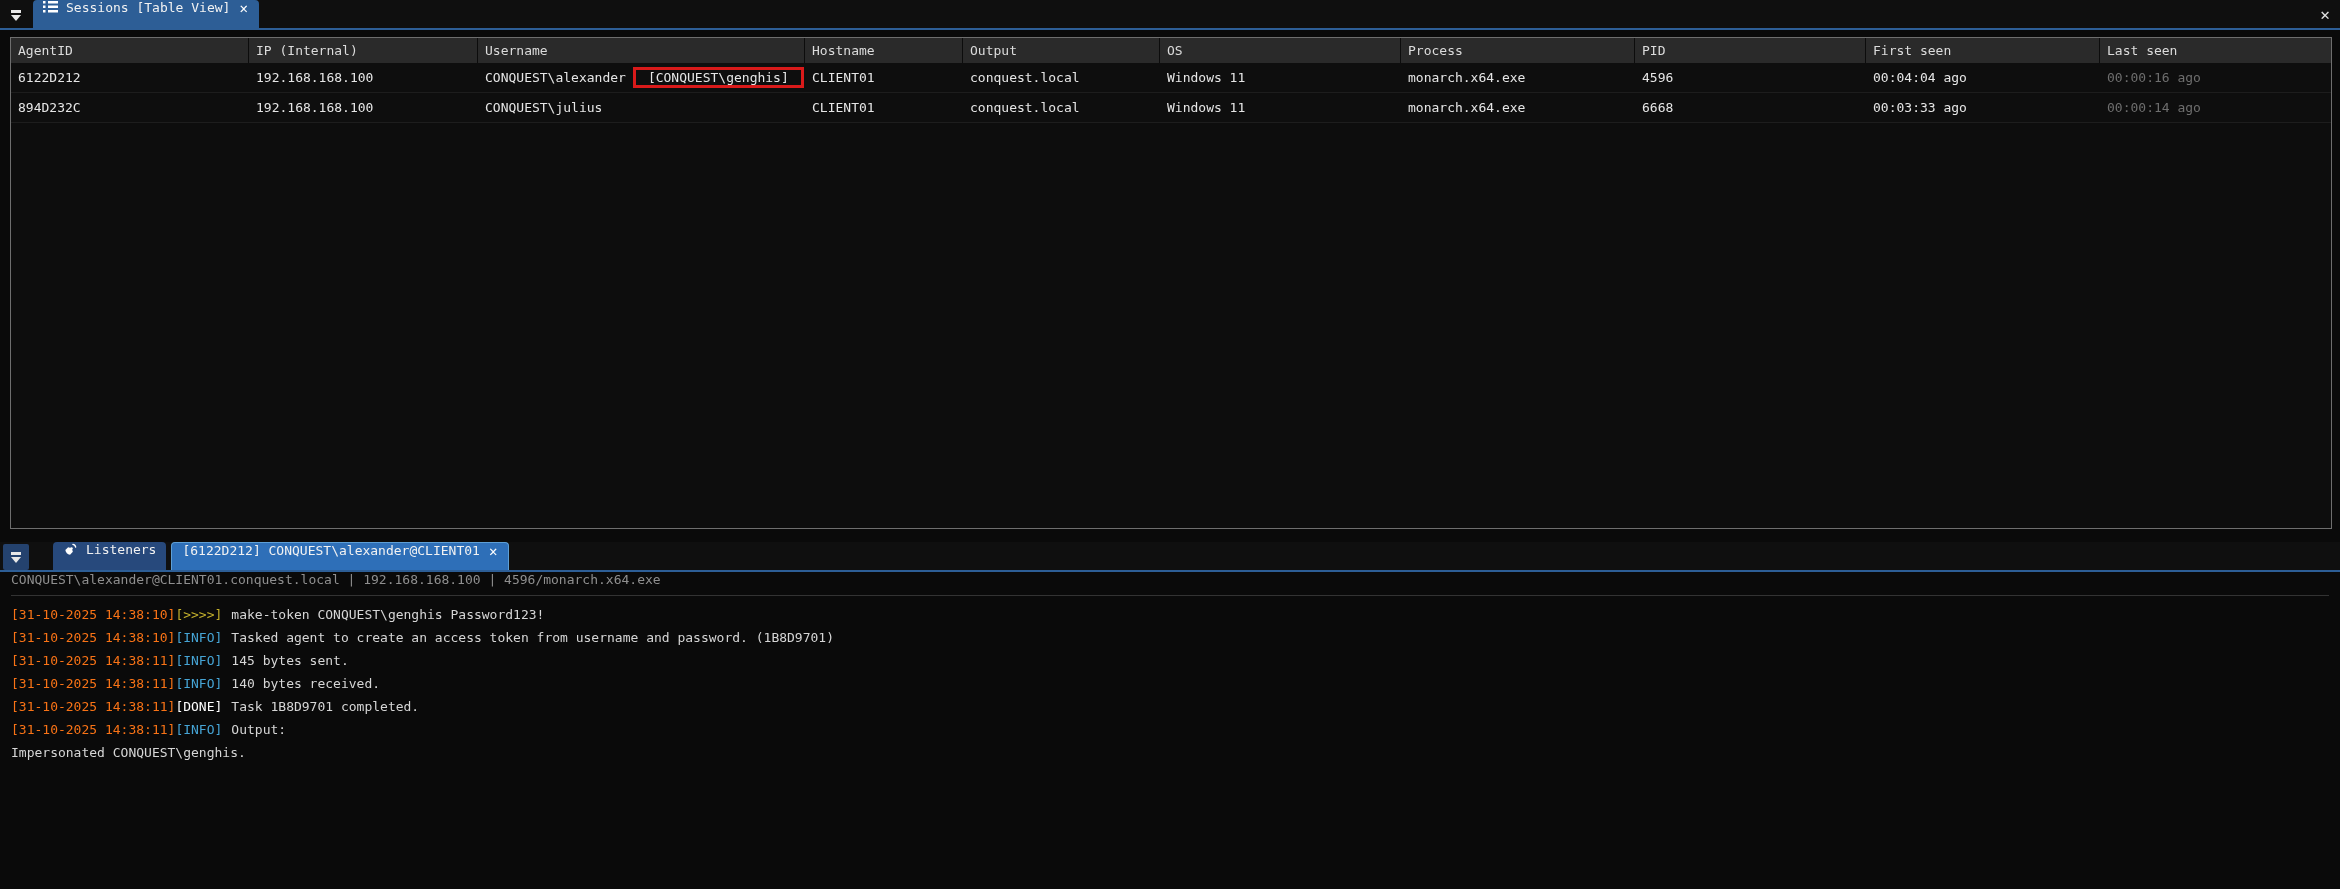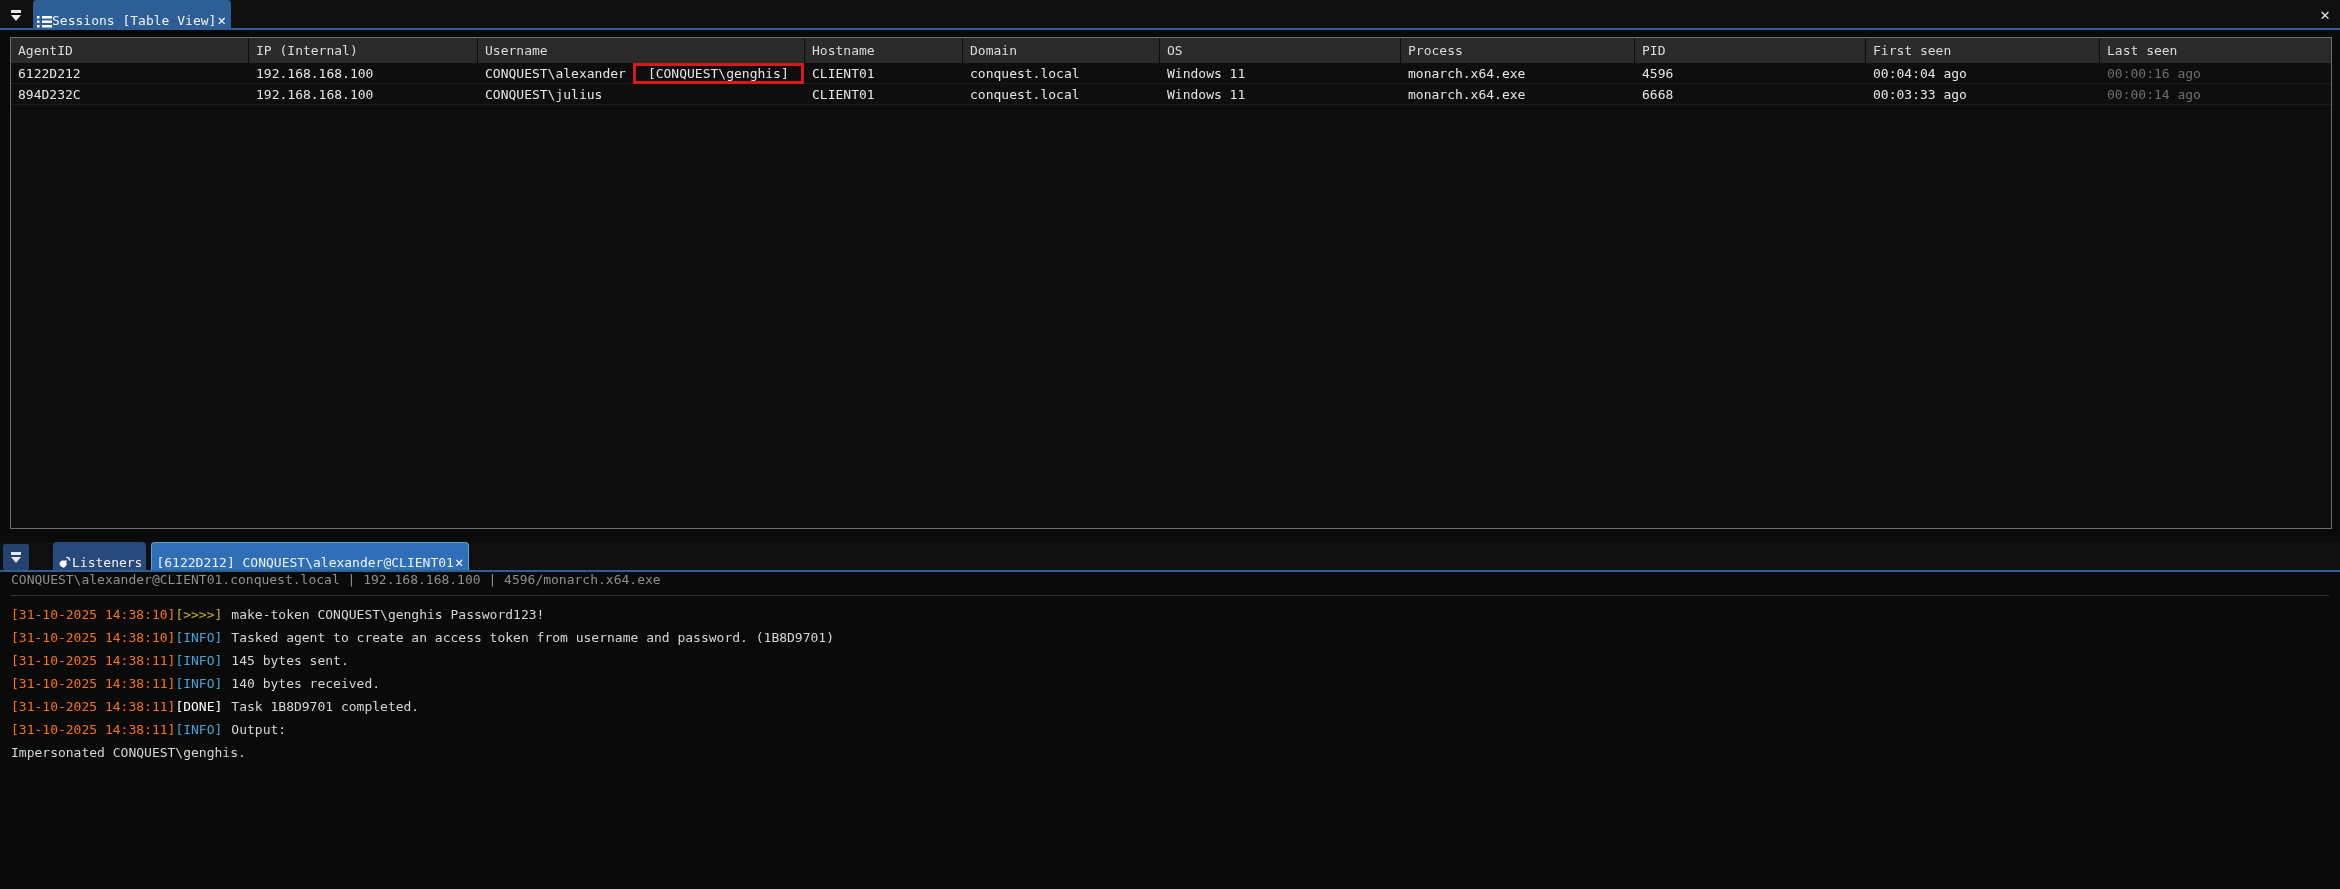--- a/index.html
+++ b/index.html
@@ -5,39 +5,39 @@
   * { box-sizing: border-box; margin: 0; padding: 0; }
   html, body { width: 2340px; height: 889px; background: #0a0a0a; overflow: hidden; }
   body { font-family: "DejaVu Sans Mono", "Liberation Mono", monospace; font-size: 13px; color: #e6e6e6; }
 
   
   .tabbar { position: relative; height: 30px; background: #0f0f0f; border-bottom: 2px solid #2d5e96;
             display: flex; align-items: flex-end; }
   .filter-btn { width: 26px; height: 26px; margin: 0 4px 0 3px; display: flex; align-items: center;
                 justify-content: center; cursor: pointer; border-radius: 2px; }
   .filter-btn.blue-bg { background: #24426e; }
-  .tab { height: 28px; display: flex; align-items: flex-end; gap: 0; padding: 0 4px;
+  .tab { height: 28px; display: flex; align-items: flex-start; gap: 8px; padding: 0 10px;
          border-radius: 4px 4px 0 0; color: #f2f2f2; white-space: nowrap; cursor: pointer; }
   .tab.active-steel { background: #2d5e96; }
   .tab.inactive-blue { background: #27497c; margin-left: 20px; }
   .tab.active-bright { background: #2e6fb8; border: 1px solid #5e9fd6; border-bottom: none; margin-left: 5px; }
   .tab .close-x { font-size: 14px; color: #ffffff; cursor: pointer; padding: 0 1px; }
   .window-close { position: absolute; right: 10px; top: 4px; font-size: 16px; color: #e0e0e0;
                   cursor: pointer; line-height: 22px; }
   .icon-svg { display: block; }
 
   
   .table-panel { margin: 7px 8px 0 10px; height: 492px; border: 1px solid #6e6e6e; background: #0d0d0d;
                  overflow: hidden; }
   .tgrid { display: grid; grid-template-columns: 238px 229px 327px 158px 197px 241px 234px 231px 234px 1fr; }
   .thead { background: #2a2a2a; height: 25px; color: #dcdcdc; }
   .thead .hcell { display: flex; align-items: center; padding-left: 7px; border-right: 1px solid #0c0c0c;
                   height: 100%; overflow: hidden; white-space: nowrap; cursor: pointer; }
   .thead .hcell:last-child { border-right: none; }
-  .trow { height: 21px; background: #0e0e0e; border-bottom: 1px solid #1d1d1d; cursor: pointer; }
+  .trow { height: 30px; background: #0e0e0e; border-bottom: 1px solid #1d1d1d; cursor: pointer; }
   .trow .cell { display: flex; align-items: center; padding-left: 7px; white-space: nowrap; overflow: visible; }
   .cell.gray { color: #6e6e6e; }
   .redbox { display: inline-block; border: 3px solid #d91a1a; padding: 0px 12px; margin-left: 7px;
             line-height: 15px; }
 
   
   .spacer { height: 13px; }
   .console { padding: 0 11px; }
   .status-line { color: #8f8f8f; line-height: 16px; white-space: nowrap; }
   .console-sep { border-bottom: 1px solid #333333; margin-top: 7px; }
@@ -77,21 +77,21 @@
   </div>
   <span class="window-close">✕</span>
 </div>
 
 <div class="table-panel">
   <div class="tgrid thead">
     <div class="hcell">AgentID</div>
     <div class="hcell">IP (Internal)</div>
     <div class="hcell">Username</div>
     <div class="hcell">Hostname</div>
-    <div class="hcell">Domain</div>
+    <div class="hcell">Output</div>
     <div class="hcell">OS</div>
     <div class="hcell">Process</div>
     <div class="hcell">PID</div>
     <div class="hcell">First seen</div>
     <div class="hcell">Last seen</div>
   </div>
 
   <div class="tgrid trow">
     <div class="cell">6122D212</div>
     <div class="cell">192.168.168.100</div>

